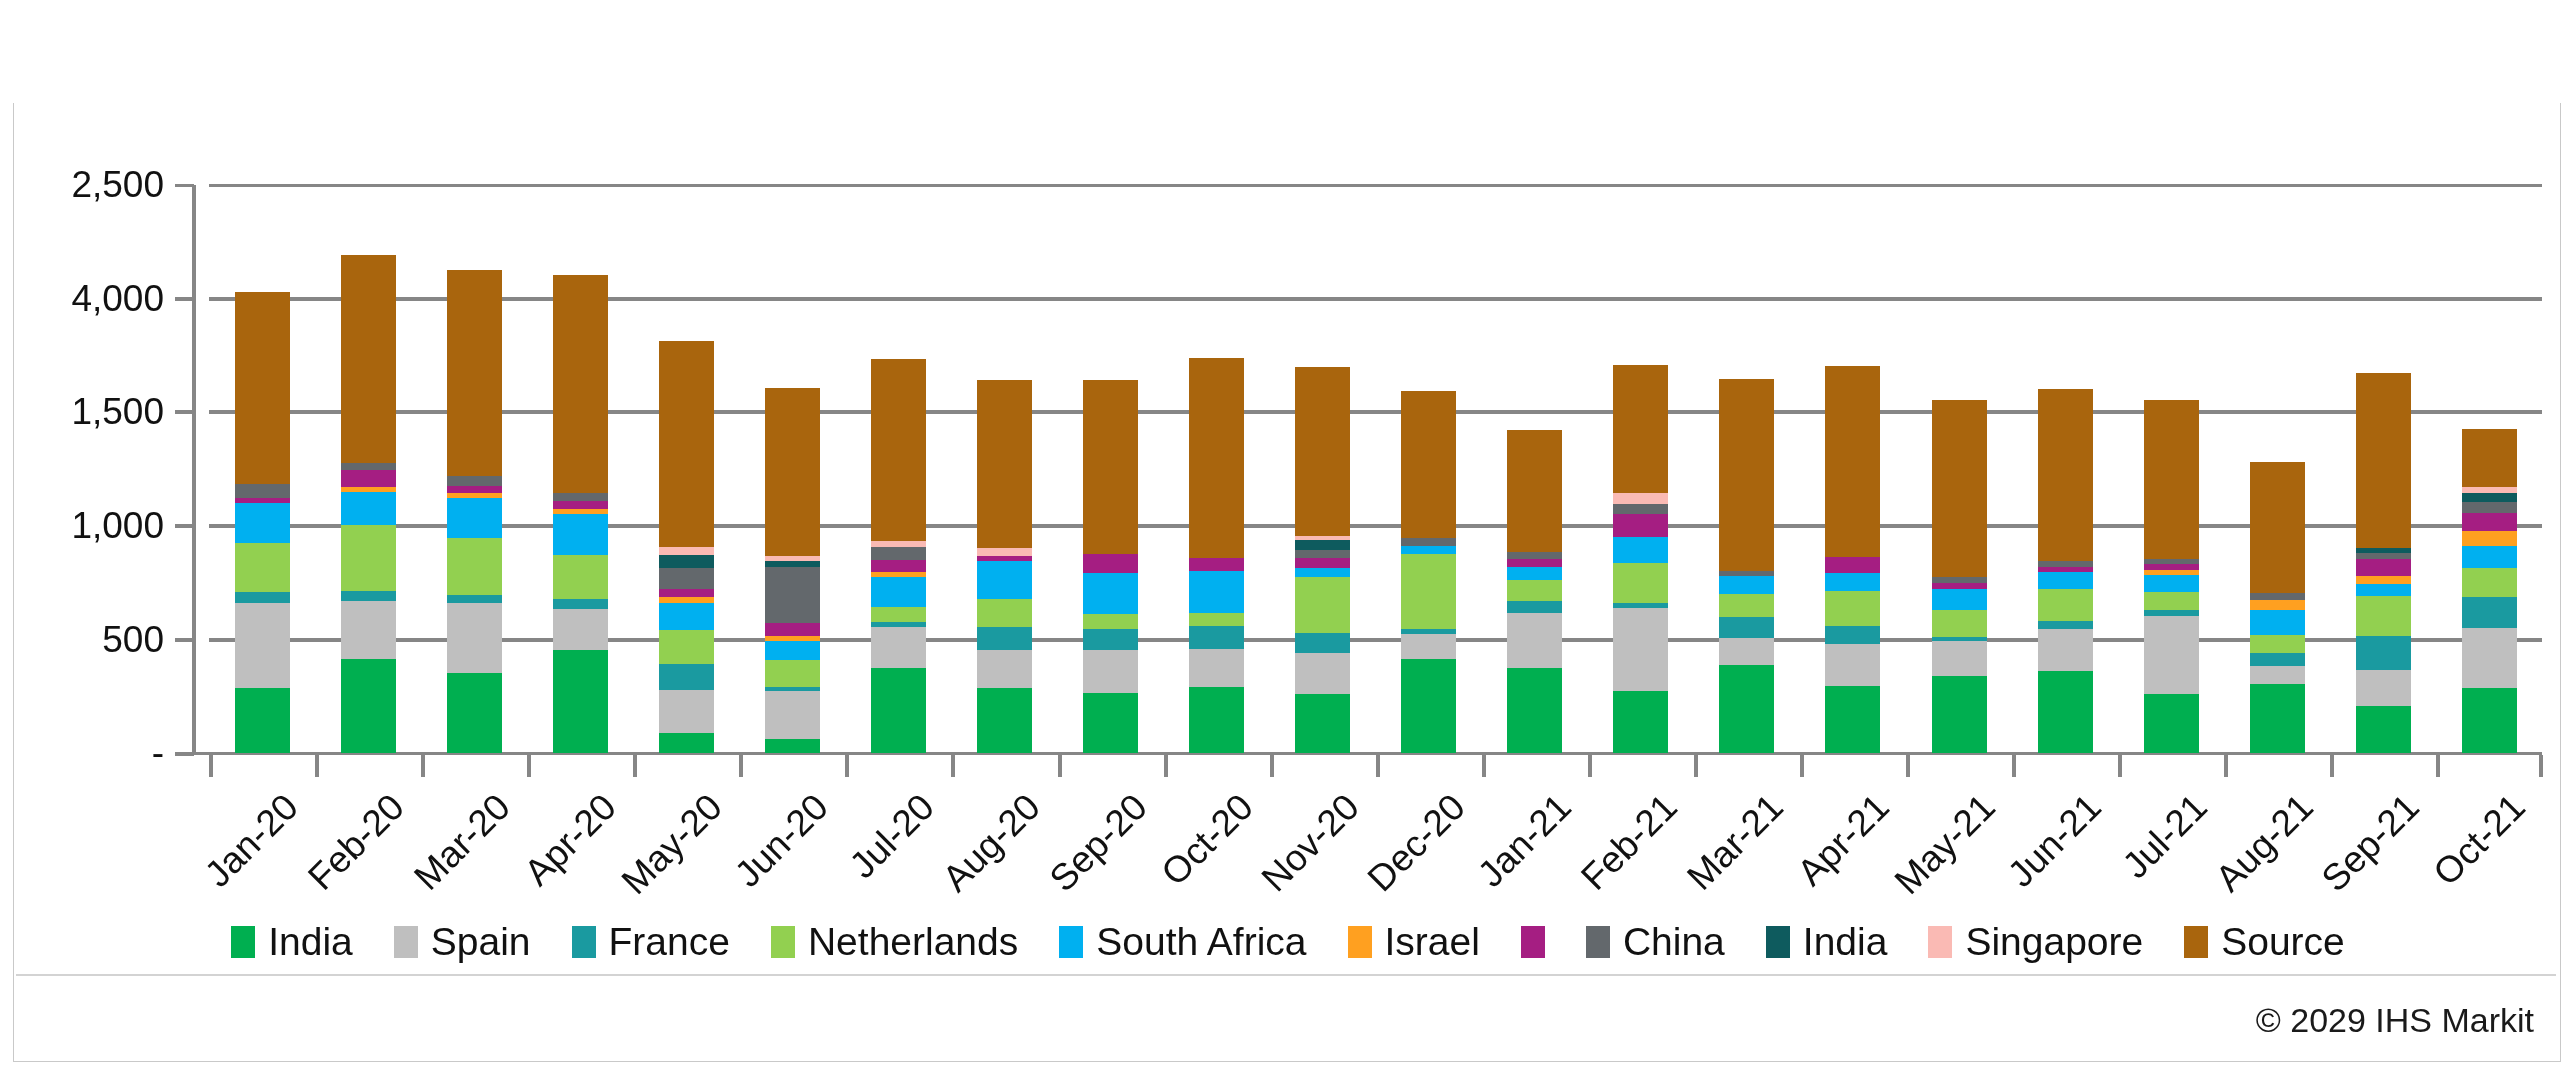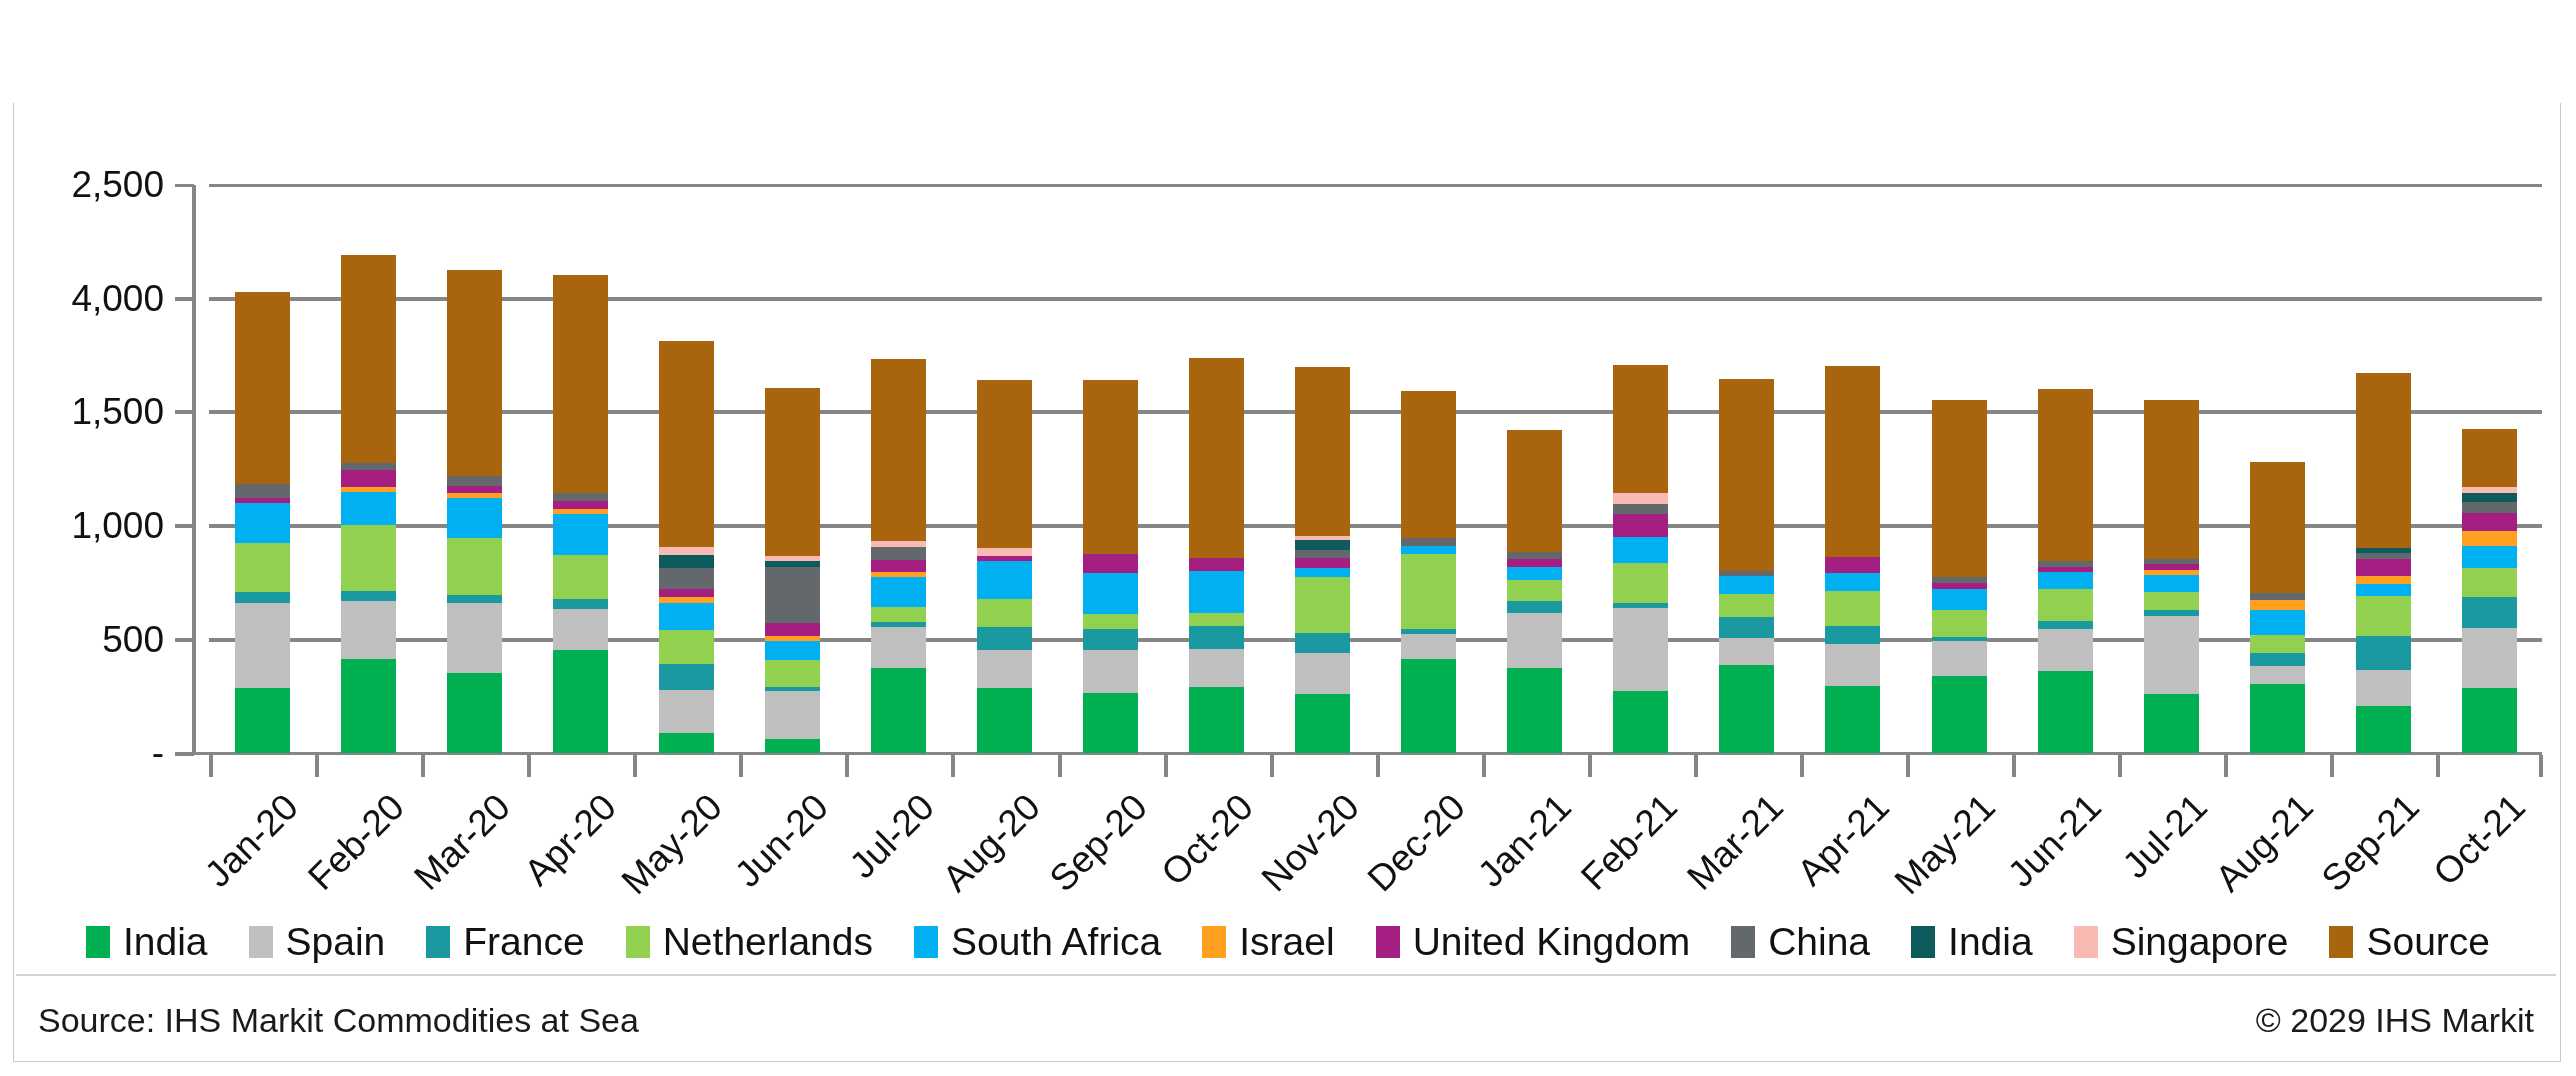--- a/index.html
+++ b/index.html
@@ -503,21 +503,20 @@
           <div class="legend-item">
             <span class="legend-swatch" style="background: rgb(0, 176, 240);"></span>
             <span class="legend-label">South Africa</span>
           </div>
           <div class="legend-item">
             <span class="legend-swatch" style="background: rgb(255, 160, 32);"></span>
             <span class="legend-label">Israel</span>
           </div>
           <div class="legend-item">
             <span class="legend-swatch" style="background: rgb(165, 30, 130);"></span>
-            <span class="legend-label">United Kingdom</span>
           </div>
           <div class="legend-item">
             <span class="legend-swatch" style="background: rgb(99, 104, 108);"></span>
             <span class="legend-label">China</span>
           </div>
           <div class="legend-item">
             <span class="legend-swatch" style="background: rgb(14, 91, 94);"></span>
             <span class="legend-label">India</span>
           </div>
           <div class="legend-item">
@@ -525,20 +524,19 @@
             <span class="legend-label">Singapore</span>
           </div>
           <div class="legend-item">
             <span class="legend-swatch" style="background: rgb(169, 101, 13);"></span>
             <span class="legend-label">Source</span>
           </div>
         </div>
 
       <div class="footer-sep"></div>
       <div class="footer">
-        <div class="footer-left">Source: IHS Markit Commodities at Sea</div>
         <div class="footer-right">© 2029 IHS Markit</div>
       </div>
     </div>
 
   </div>
 </div>
 
 
 </body></html>

